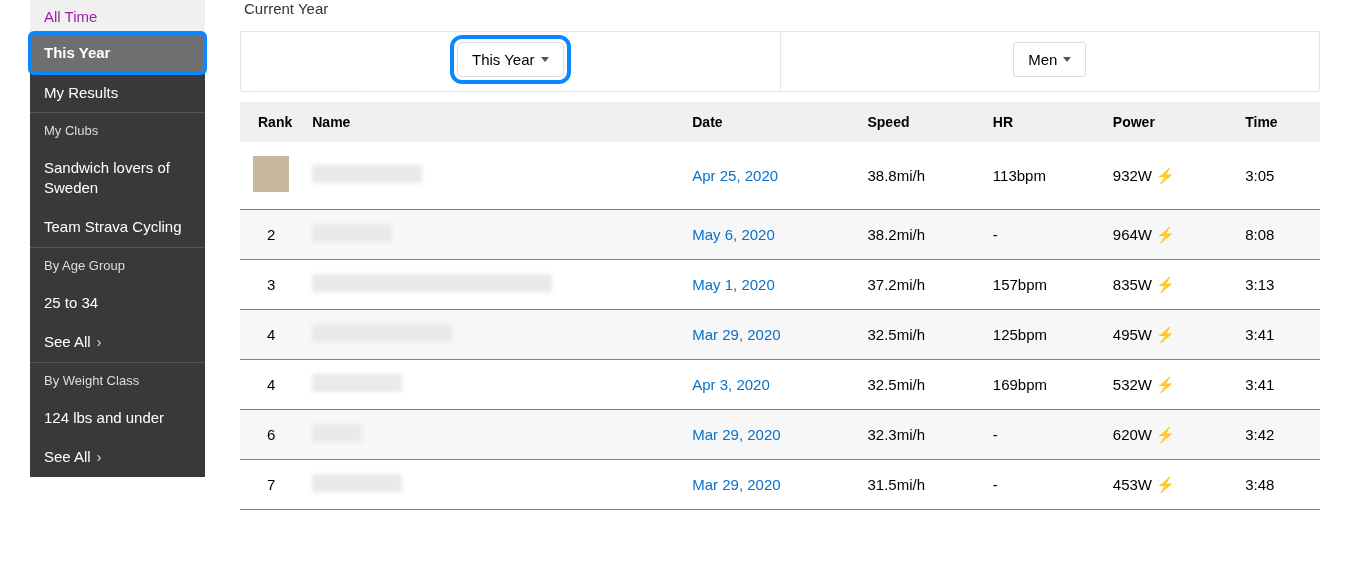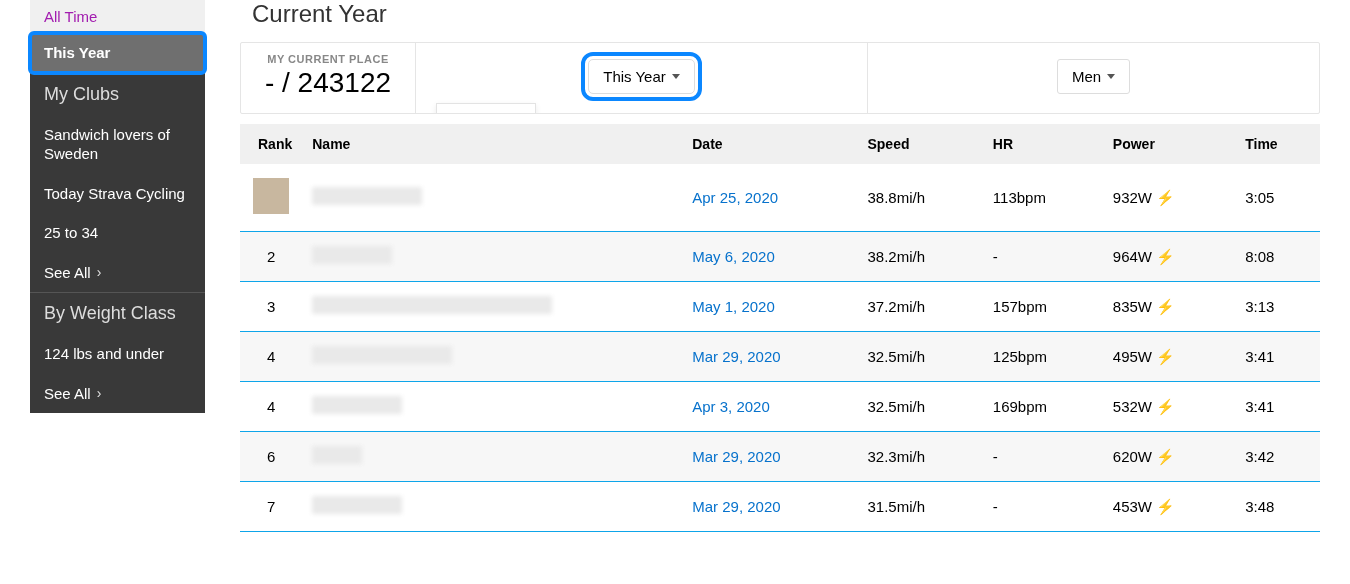--- a/index.html
+++ b/index.html
@@ -7,26 +7,26 @@
   .page { padding: 0 30px; }
   h1 { font-size: 34px; font-weight: 800; margin: 12px 0 14px 0; letter-spacing: -0.5px; }
   .layout { display: flex; gap: 35px; align-items: flex-start; }
 
   
   .sidebar { width: 175px; font-size: 15px; }
   .side-top-item { padding: 8px 14px; background: #f0f0f0; color:#a21caf; cursor:pointer; }
   .side-dark { background: #393939; color: #fff; }
   .side-item { padding: 10px 14px; cursor: pointer; display:flex; align-items:center; line-height:1.3; }
   .side-item.active-hl { background:#6f6f6f; font-weight:600; outline: 4px solid #0b87ff; outline-offset:-2px; border-radius:4px; }
-  .side-label { padding: 10px 14px; font-size:18px; color: #ddd; border-top:1px solid #555;}
+  .side-label { padding: 10px 14px; font-size:13px; color: #ddd; border-top:1px solid #555;}
   .chev::after { content:"›"; margin-left:6px; opacity:.85; font-size:14px; }
 
   
   .main { flex: 1; min-width:0; }
-  .section-title { font-size: 24px; font-weight: 400; margin: 0 0 14px 12px; color:#333; }
+  .section-title { font-size: 15px; font-weight: 400; margin: 0 0 14px 4px; color:#333; }
   .cards { display:flex; border:1px solid #e5e5e5; border-radius:2px; overflow:hidden; }
   .card { flex:0 0 175px; padding: 10px 16px 14px; border-right:1px solid #e5e5e5; }
   .card .lbl { font-size:11px; letter-spacing:.5px; color:#888; font-weight:600; text-align:center; }
   .card .val { font-size:28px; font-weight:300; margin-top:2px; text-align:center; }
   .card.filter { flex:1; display:flex; align-items:center; justify-content:center; position:relative; }
   .card:last-child { border-right:none; }
   .dd-btn { padding:8px 14px; border:1px solid #ddd; border-radius:3px; font-size:15px; background:#fff; cursor:pointer; display:inline-flex; align-items:center; gap:6px; }
   .dd-btn.hl { outline:4px solid #0b87ff; outline-offset:3px; border-radius:5px; }
   .caret { width:0; height:0; border-left:4px solid transparent; border-right:4px solid transparent; border-top:5px solid #555; display:inline-block; }
   .dropdown { position:absolute; top:60px; left:20px; width:100px; background:#fff; border:1px solid #e3e3e3; box-shadow:0 2px 6px rgba(0,0,0,.08); padding:8px 0; z-index:10; }
@@ -48,46 +48,44 @@
 </head>
 <body>
 
 <div class="page">
   <div class="layout">
 
     <div class="sidebar">
       <div class="side-top-item">All Time</div>
       <div class="side-dark">
         <div class="side-item active-hl">This Year</div>
+        <div class="side-item">My Results</div>
 
         <div class="side-label">My Clubs</div>
         <div class="side-item">Sandwich lovers of Sweden</div>
-        <div class="side-item">Today Strava Cycling</div>
+        <div class="side-item">Team Strava Cycling</div>
 
+        <div class="side-label">By Age Group</div>
         <div class="side-item">25 to 34</div>
         <div class="side-item chev">
             <span>See All</span>
           </div>
 
         <div class="side-label">By Weight Class</div>
         <div class="side-item">124 lbs and under</div>
         <div class="side-item chev">
             <span>See All</span>
           </div>
       </div>
     </div>
 
     <div class="main">
       <div class="section-title">Current Year</div>
 
       <div class="cards">
-        <div class="card">
-          <div class="lbl">MY CURRENT PLACE</div>
-          <div class="val">- / 243122</div>
-        </div>
         <div class="card filter">
           <div class="dd-btn hl">
             <span>This Year</span>
             <span class="caret"></span>
           </div>
           <div class="dropdown">
             <div class="opt">Today</div>
 
           </div>
         </div>

